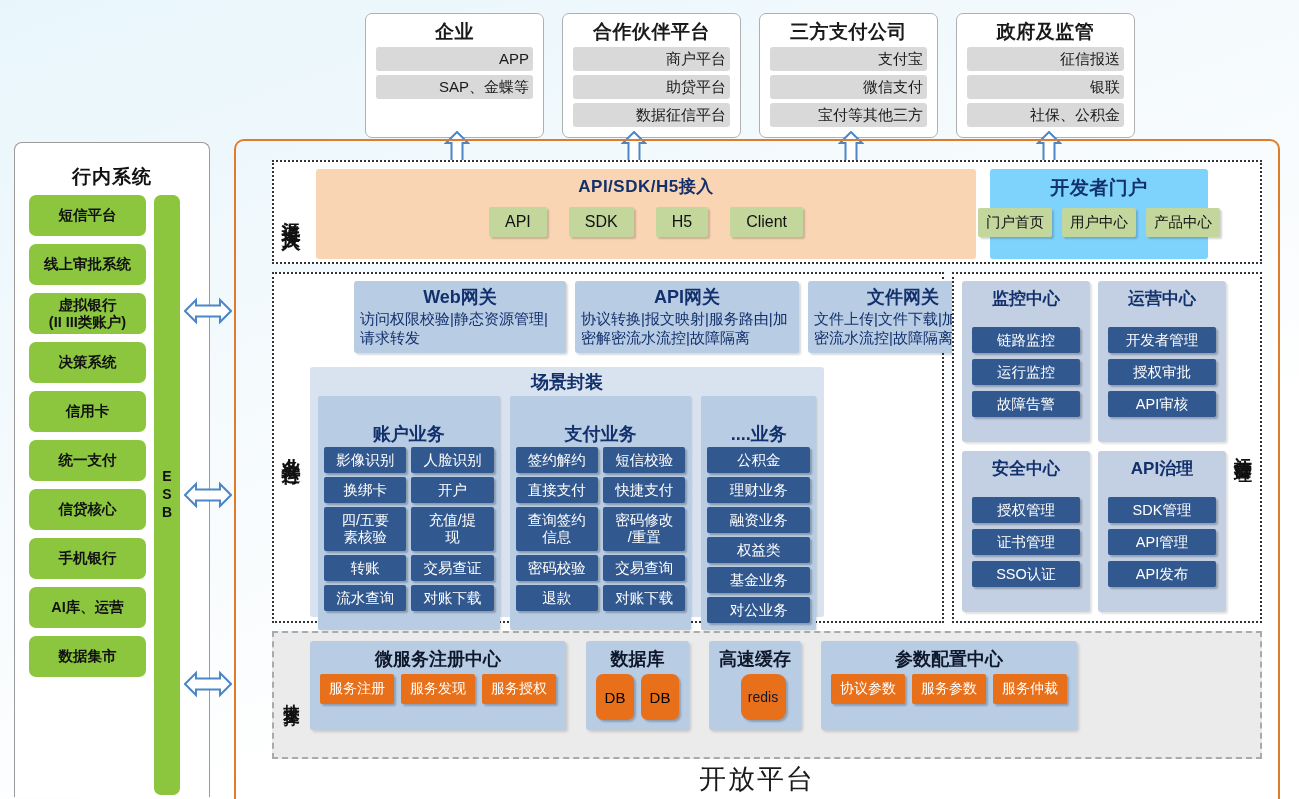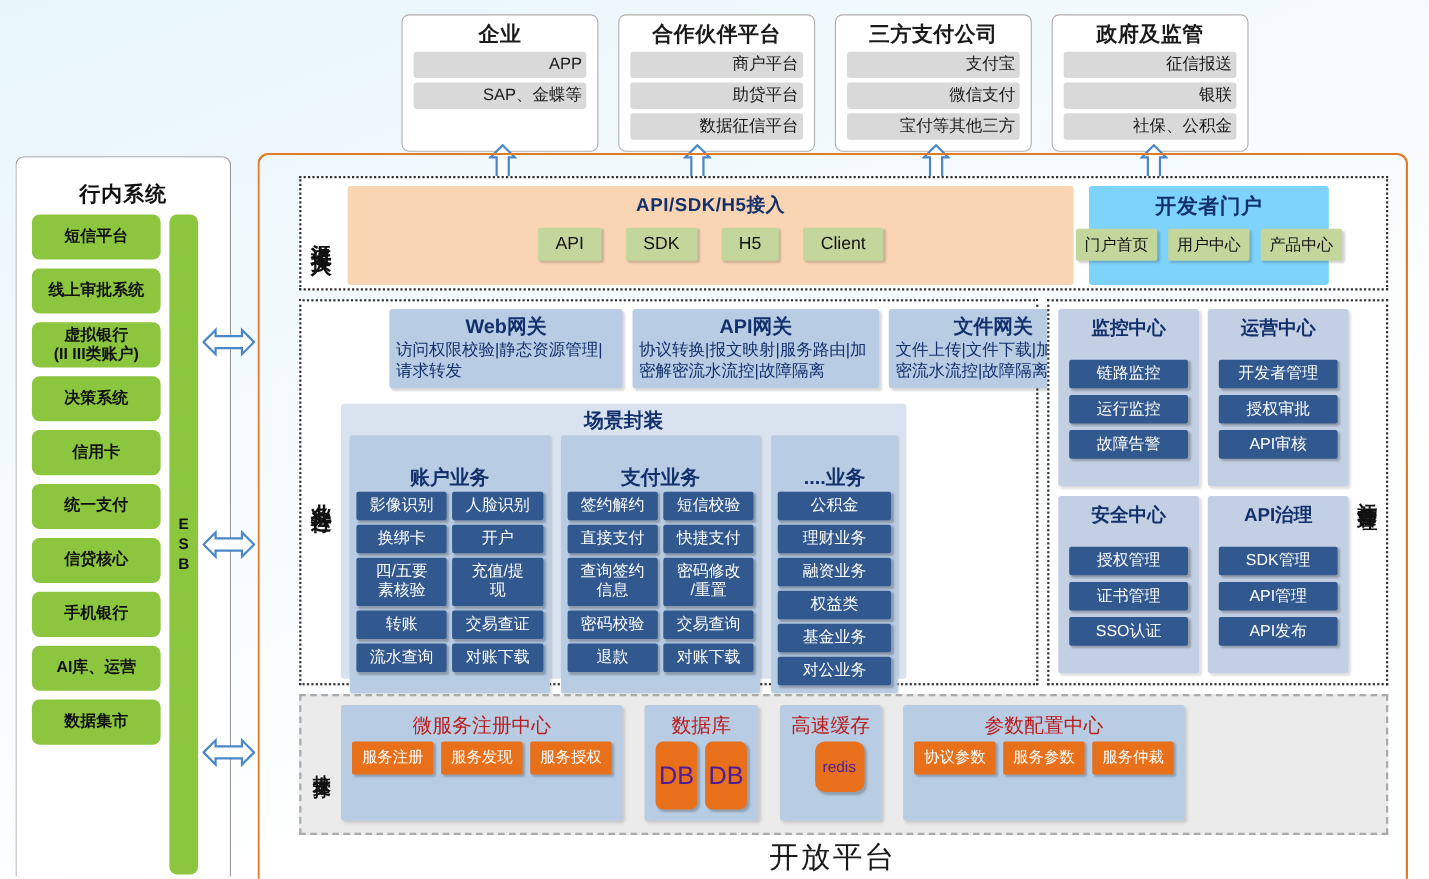--- a/index.html
+++ b/index.html
@@ -220,37 +220,37 @@
     left: 36px; top: 490px; width: 990px; height: 128px;
     background: #ebebeb; border: 2px dashed #aaaaaa;
   }
   .tech-row { position: absolute; left: 36px; top: 8px; display: flex; gap: 20px; }
   .tech-card {
     background: #b8cce4; border-radius: 3px;
     box-shadow: 2px 2px 3px rgba(0,0,0,.15);
     padding: 3px 10px 10px 10px;
   }
   .tech-title {
-    text-align: center; font-weight: normal; font-size: 18px; color: #b91c1c;
+    text-align: center; font-weight: bold; font-size: 18px; color: #0f172a;
     line-height: 30px;
   }
   .tech-chips { display: flex; gap: 7px; justify-content: center; }
   .orange-chip {
     background: #e8701a; color: #ffffff; font-size: 14px;
     padding: 6px 9px; border-radius: 2px; text-align: center;
     box-shadow: 2px 2px 2px rgba(0,0,0,.22); white-space: nowrap;
   }
   .db-chip {
-    background: #e8701a; color: #4c1d95; font-size: 23px;
-    width: 38px; height: 62px; border-radius: 7px;
+    background: #e8701a; color: #000000; font-size: 15px;
+    width: 38px; height: 46px; border-radius: 7px;
     display: flex; align-items: center; justify-content: center;
     box-shadow: 2px 2px 2px rgba(0,0,0,.22);
   }
   .redis-chip {
-    background: #e8701a; color: #4c1d95; font-size: 14px;
+    background: #e8701a; color: #0f172a; font-size: 14px;
     width: 45px; height: 46px; border-radius: 9px;
     display: flex; align-items: center; justify-content: center;
     box-shadow: 2px 2px 2px rgba(0,0,0,.22);
     margin-left: 16px;
   }
 </style>
 </head>
 <body>
 
 <div class="ext-row">

